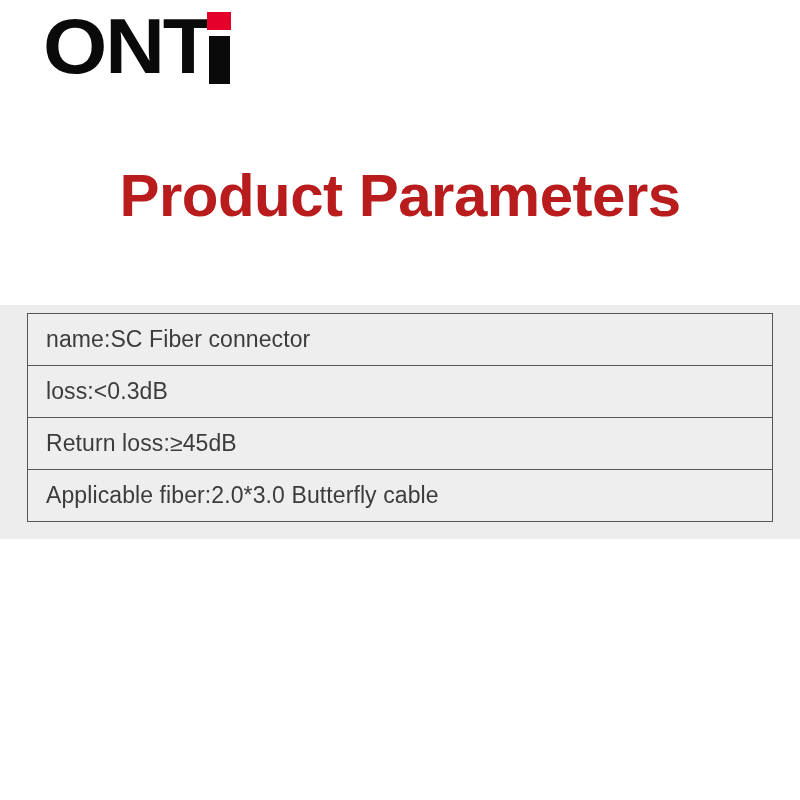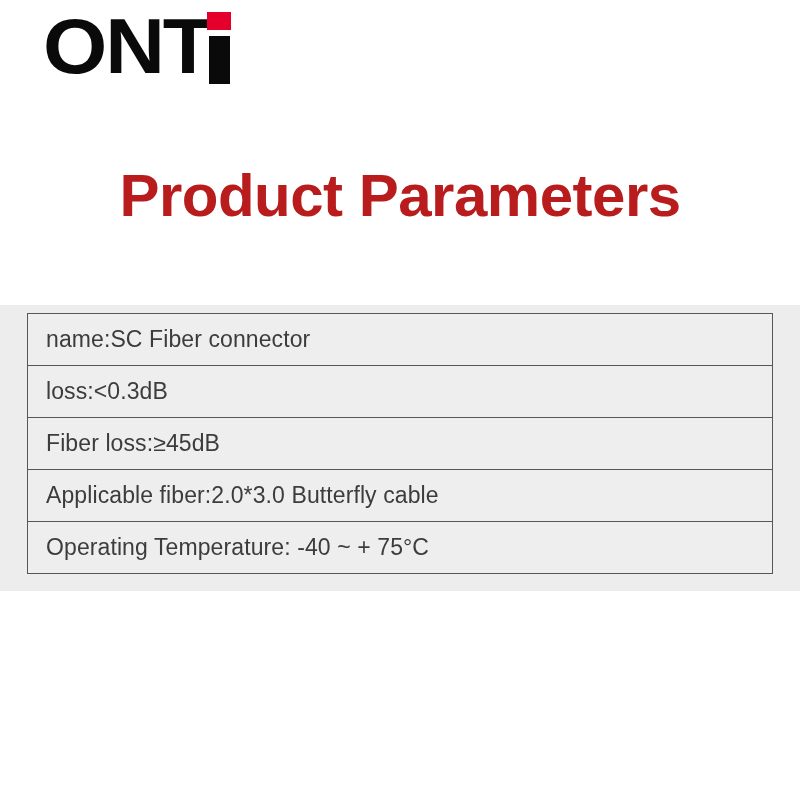--- a/index.html
+++ b/index.html
@@ -134,24 +134,21 @@
 <div class="spec-band">
   <table class="spec-table">
     <tbody>
       <tr>
         <td>name:SC Fiber connector</td>
       </tr>
       <tr>
         <td>loss:&lt;0.3dB</td>
       </tr>
       <tr>
-        <td>Fiber loss:≥45dB</td>
+        <td>Return loss:≥45dB</td>
       </tr>
       <tr>
         <td>Applicable fiber:2.0*3.0 Butterfly cable</td>
-      </tr>
-      <tr>
-        <td>Operating Temperature: -40 ~ + 75°C</td>
       </tr>
     </tbody>
   </table>
   <div class="spec-band-pad"></div>
 </div>
 
 </body></html>

